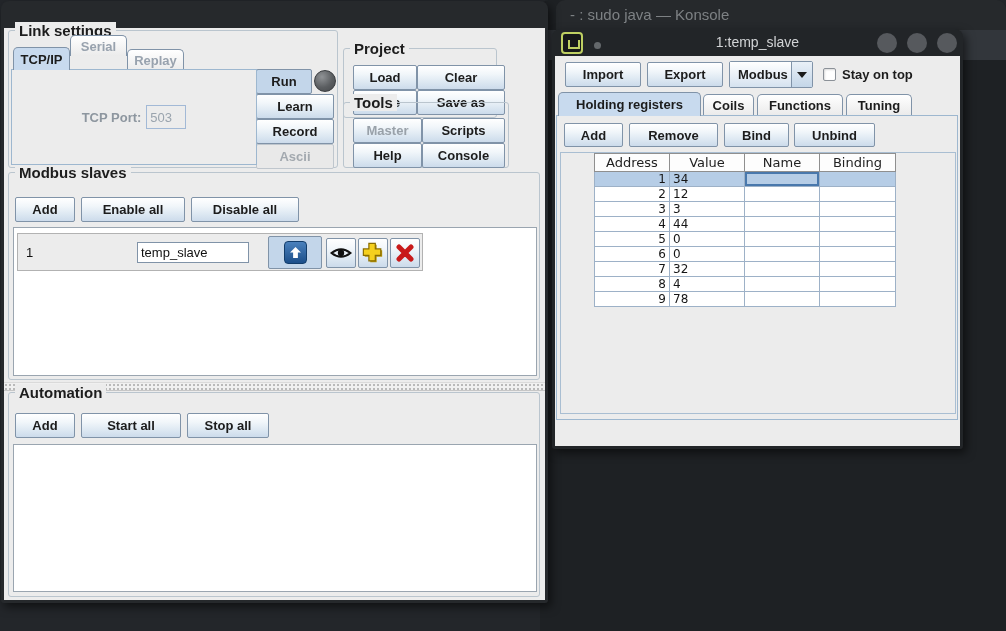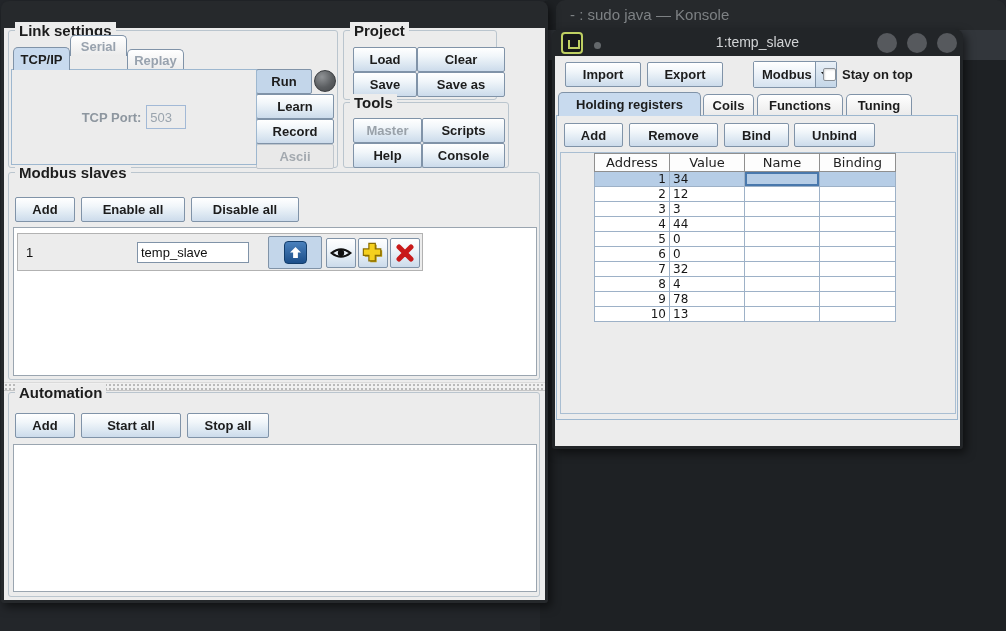--- a/index.html
+++ b/index.html
@@ -101,21 +101,21 @@
         <span class="label-bold label-gray">TCP Port:</span>
         <input class="tfield disabled" style="width: 40px; height: 24px;" value="503">
       </div>
       <div class="abs btn toggled" style="left:247px; top:38px; width:56px; height:25px;text-align:right;">Run</div>
       <div class="abs led" style="left:305px; top:39px; width:22px; height:22px;"></div>
       <div class="abs btn" style="left:247px; top:63px; width:78px; height:25px;">Learn</div>
       <div class="abs btn" style="left:247px; top:88px; width:78px; height:25px;">Record</div>
       <div class="abs btn flat-disabled" style="left:247px; top:113px; width:78px; height:25px;">Ascii</div>
     </div>
 
-    <div class="abs groupbox" style="left:339px; top:2px; width:154px; height:70px;">
+    <div class="abs groupbox" style="left:339px; top:20px; width:154px; height:70px;">
       <span class="gb-title">Project</span>
       <div class="abs btn" style="left:9px; top:16px; width:64px; height:25px;">Load</div>
       <div class="abs btn" style="left:73px; top:16px; width:88px; height:25px;">Clear</div>
       <div class="abs btn" style="left:9px; top:41px; width:64px; height:25px;">Save</div>
       <div class="abs btn" style="left:73px; top:41px; width:88px; height:25px;">Save as</div>
     </div>
 
     <div class="abs groupbox" style="left:339px; top:74px; width:166px; height:66px;">
       <span class="gb-title">Tools</span>
       <div class="abs btn disabled" style="left:9px; top:15px; width:69px; height:25px;">Master</div>
@@ -182,21 +182,21 @@
     <span class="abs win-circles" style="right:6px;">
       <span class="win-circle"></span>
       <span class="win-circle"></span>
       <span class="win-circle"></span>
     </span>
   </div>
   <div class="win-body">
 
     <div class="abs btn" style="left:10px; top:6px; width:76px; height:25px;">Import</div>
     <div class="abs btn" style="left:92px; top:6px; width:76px; height:25px;">Export</div>
-    <div class="abs combo" style="left:174px; top:5px; width:84px; height:27px;margin-left:24px;">
+    <div class="abs combo" style="left:174px; top:5px; width:84px; height:27px;">
       <span class="combo-text">Modbus</span>
       <span class="combo-arrow">
           <span class="tri-down"></span>
         </span>
     </div>
     <span class="abs checkbox" style="left:268px; top:12px;"></span>
     <span class="abs label-bold" style="left:287px; top:11px;">Stay on top</span>
 
     <div class="abs jtab selected" style="left:3px; top:36px; width:143px; height:24px;">Holding registers</div>
     <div class="abs jtab" style="left:148px; top:38px; width:51px; height:21px;">Coils</div>
@@ -267,26 +267,20 @@
                 <td class="col-value">4</td>
                 <td class="col-name"></td>
                 <td class="col-binding"></td>
               </tr>
               <tr>
                 <td class="col-address">9</td>
                 <td class="col-value">78</td>
                 <td class="col-name"></td>
                 <td class="col-binding"></td>
               </tr>
-              <tr>
-                <td class="col-address">10</td>
-                <td class="col-value">13</td>
-                <td class="col-name"></td>
-                <td class="col-binding"></td>
-              </tr>
             </tbody>
         </table>
       </div>
     </div>
 
 
   </div>
 </div>
 
 </body></html>

